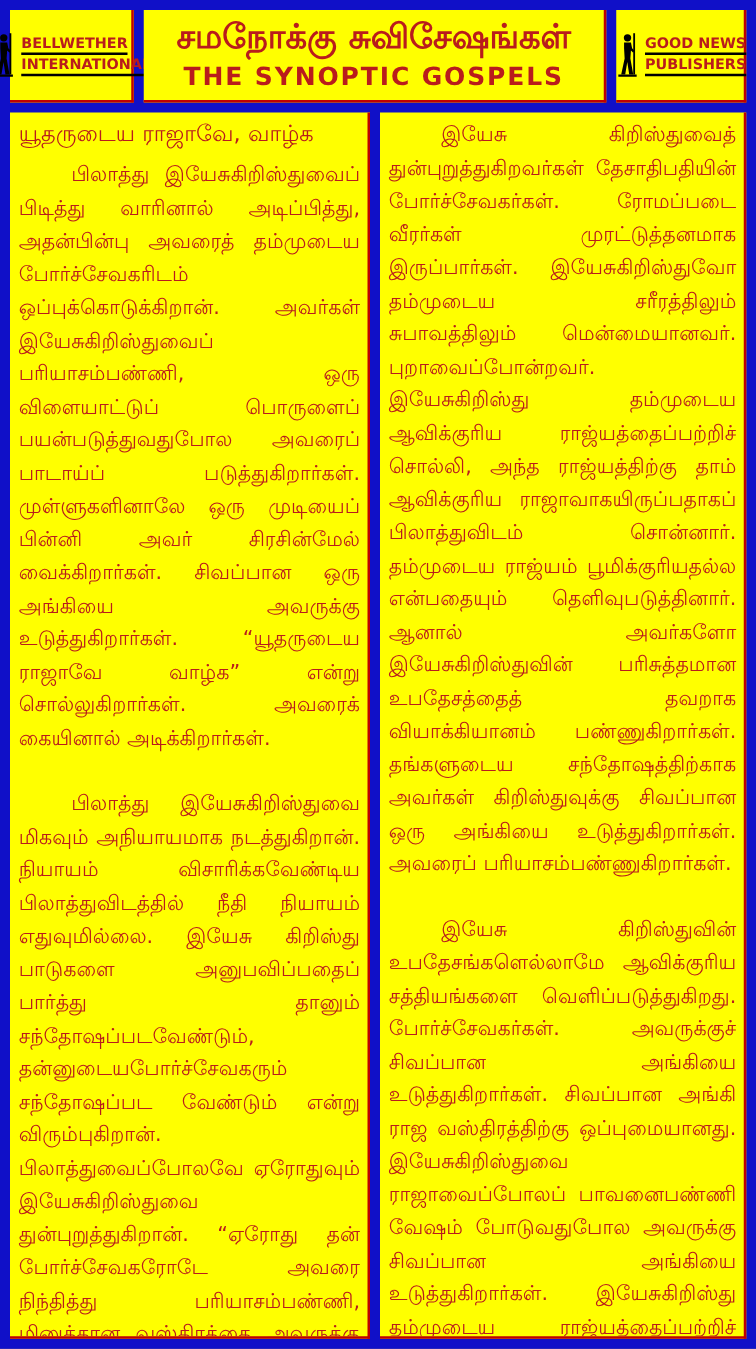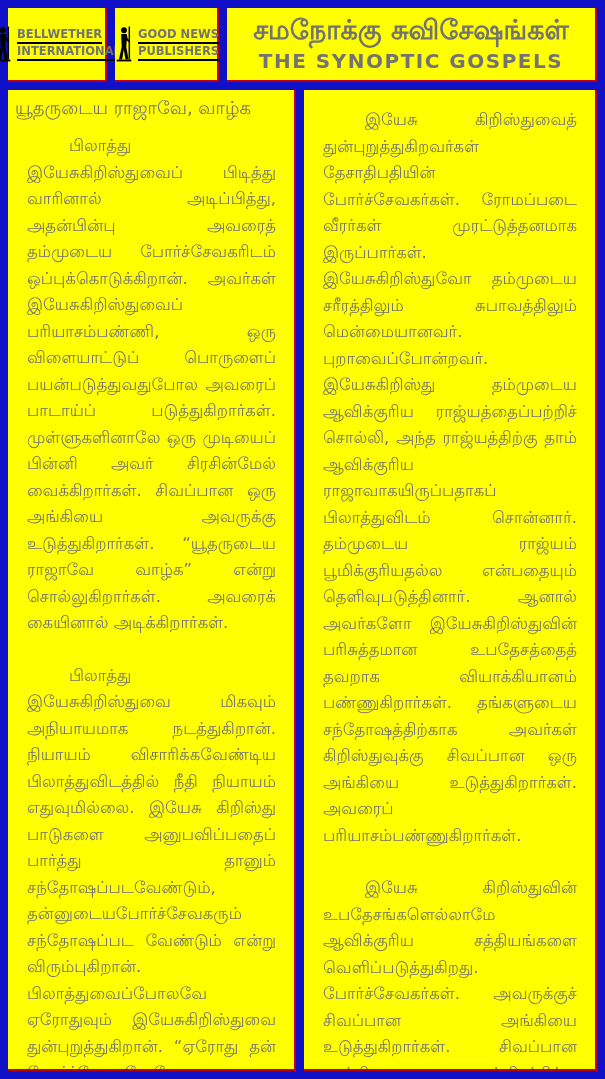--- a/index.html
+++ b/index.html
@@ -14,21 +14,21 @@
     box-sizing:border-box;
     padding:8px;
     display:flex;flex-direction:column;gap:8px;
     overflow:hidden;
   }
   .box{
     background:#FFFF00;
     border-right:2px solid #C00000;
     border-bottom:2px solid #C00000;
     box-sizing:border-box;
-    color:#737373;
+    color:#b91c1c;
   }
   
   .header-row{display:flex;gap:8px;height:74px;flex:0 0 auto;}
   .logo-box{
     width:99px;flex:0 0 auto;
     display:flex;align-items:center;justify-content:center;gap:3px;
     padding:2px;
   }
   .logo-box.right-logo{width:104px;}
   .logo-figure{width:22px;height:52px;flex:0 0 auto;}
@@ -55,21 +55,21 @@
     text-align:justify;
   }
   .column.left{width:288px;flex:0 0 auto;}
   .column.right{flex:1 1 auto;}
   .col-heading{
     margin:0 0 6px 0;
     font-size:18px;font-weight:normal;line-height:26px;
     text-align:left;
   }
   .column p{
-    margin:12px;
+    margin:0;
     text-indent:42px;
   }
   .column p + p{margin-top:26px;}
   .column p.bold{font-weight:bold;}
 </style>
 </head>
 <body>
 
 <div class="page">
 
@@ -81,36 +81,36 @@
         <circle cx="12" cy="5" r="3.2" fill="#000"></circle>
         <path d="M9 9 L15 9 L16 14 L18 16 L17 18 L15 16 L14.5 23 L17 37 L13.5 37 L11.8 26 L10 37 L6.5 37 L9.5 23 L9 14 Z" fill="#000"></path>
         <path d="M4 37 L20 37 L20 39 L4 39 Z" fill="#000"></path>
       </svg>
       <div class="logo-text">
         <span>BELLWETHER</span>
         <span>INTERNATIONAL</span>
       </div>
     </div>
 
+    <div class="box title-box">
+      <div class="title-tamil">சமநோக்கு சுவிசேஷங்கள்</div>
+      <div class="title-english">THE SYNOPTIC GOSPELS</div>
+    </div>
+
     <div class="box logo-box right-logo">
       <svg class="logo-figure" viewBox="0 0 24 40" xmlns="http://www.w3.org/2000/svg">
         <rect x="17" y="1" width="1.6" height="36" fill="#000"></rect>
         <circle cx="12" cy="5" r="3.2" fill="#000"></circle>
         <path d="M9 9 L15 9 L16 14 L18 16 L17 18 L15 16 L14.5 23 L17 37 L13.5 37 L11.8 26 L10 37 L6.5 37 L9.5 23 L9 14 Z" fill="#000"></path>
         <path d="M4 37 L20 37 L20 39 L4 39 Z" fill="#000"></path>
       </svg>
       <div class="logo-text">
         <span>GOOD NEWS</span>
         <span>PUBLISHERS</span>
       </div>
-    </div>
-
-    <div class="box title-box">
-      <div class="title-tamil">சமநோக்கு சுவிசேஷங்கள்</div>
-      <div class="title-english">THE SYNOPTIC GOSPELS</div>
     </div>
 
   </div>
 
   <div class="content-row">
 
     <div class="box column left">
       <h2 class="col-heading">யூதருடைய ராஜாவே, வாழ்க</h2>
       <p>பிலாத்து இயேசுகிறிஸ்துவைப் பிடித்து வாரினால் அடிப்பித்து, அதன்பின்பு அவரைத் தம்முடைய போர்ச்சேவகரிடம் ஒப்புக்கொடுக்கிறான். அவர்கள் இயேசுகிறிஸ்துவைப் பரியாசம்பண்ணி, ஒரு விளையாட்டுப் பொருளைப் பயன்படுத்துவதுபோல அவரைப் பாடாய்ப் படுத்துகிறார்கள். முள்ளுகளினாலே ஒரு முடியைப் பின்னி அவர் சிரசின்மேல் வைக்கிறார்கள். சிவப்பான ஒரு அங்கியை அவருக்கு உடுத்துகிறார்கள். “யூதருடைய ராஜாவே வாழ்க” என்று சொல்லுகிறார்கள். அவரைக் கையினால் அடிக்கிறார்கள்.</p>
       <p>பிலாத்து இயேசுகிறிஸ்துவை மிகவும் அநியாயமாக நடத்துகிறான். நியாயம் விசாரிக்கவேண்டிய பிலாத்துவிடத்தில் நீதி நியாயம் எதுவுமில்லை. இயேசு கிறிஸ்து பாடுகளை அனுபவிப்பதைப் பார்த்து தானும் சந்தோஷப்படவேண்டும், தன்னுடையபோர்ச்சேவகரும் சந்தோஷப்பட வேண்டும் என்று விரும்புகிறான். பிலாத்துவைப்போலவே ஏரோதுவும் இயேசுகிறிஸ்துவை துன்புறுத்துகிறான். “ஏரோது தன் போர்ச்சேவகரோடே அவரை நிந்தித்து பரியாசம்பண்ணி, மினுக்கான வஸ்திரத்தை அவருக்கு உடுத்துகிறான்” (லூக் 23:11).</p>

